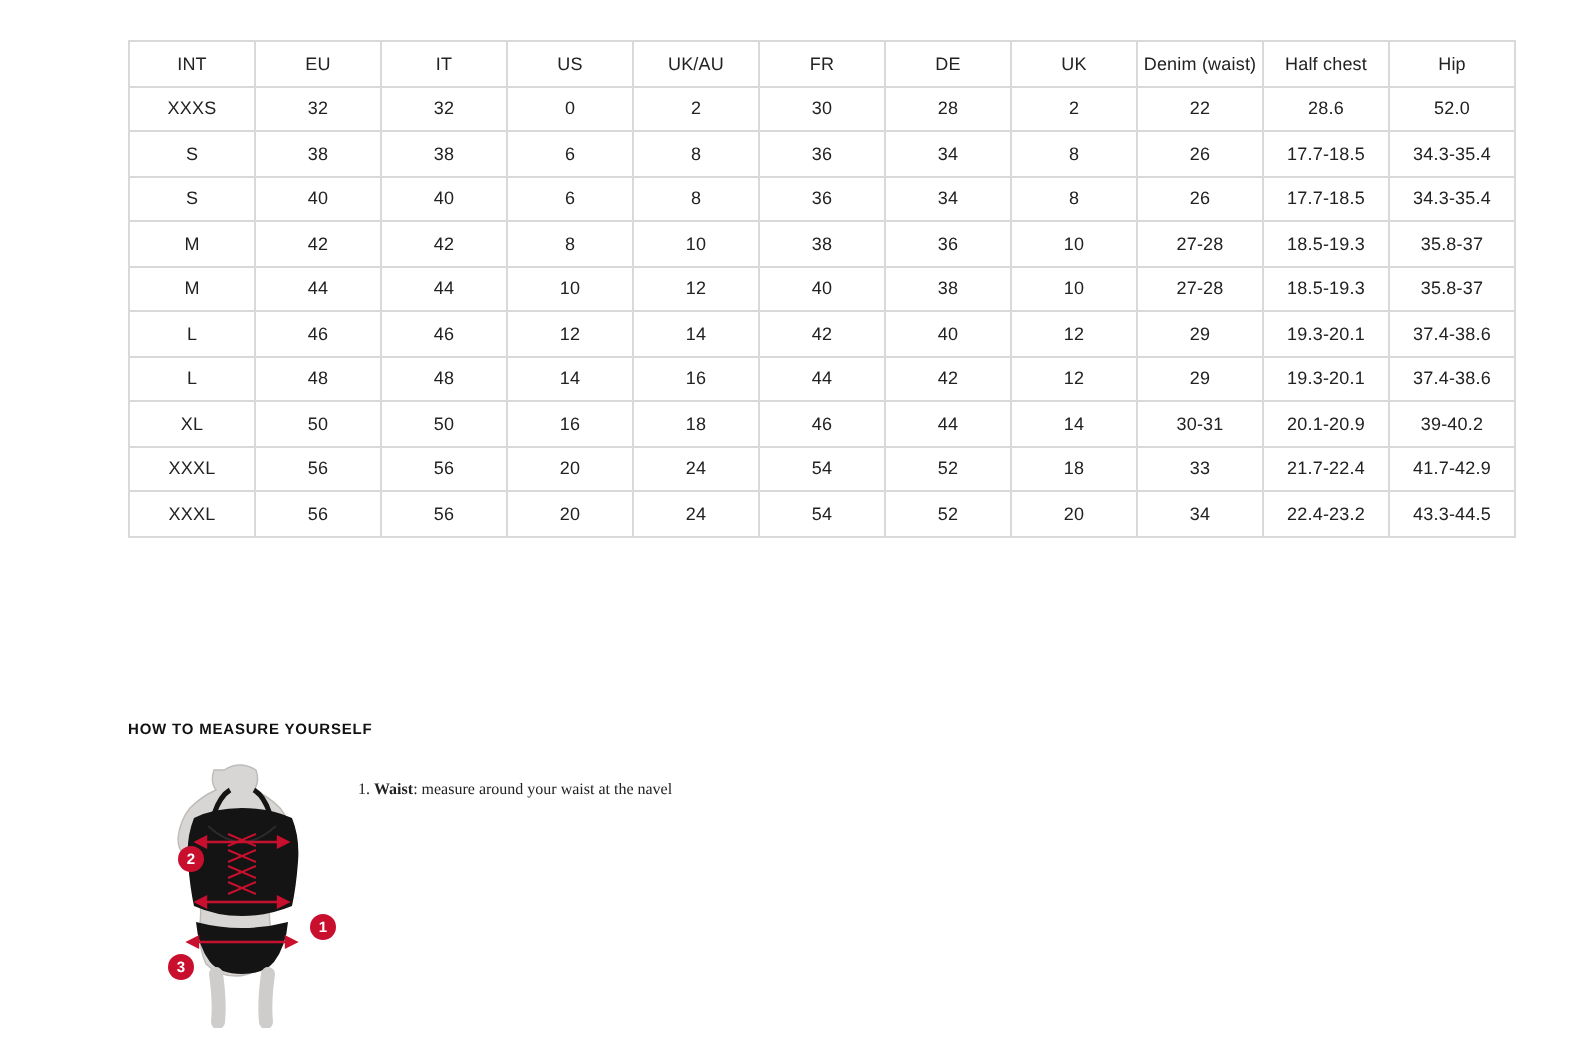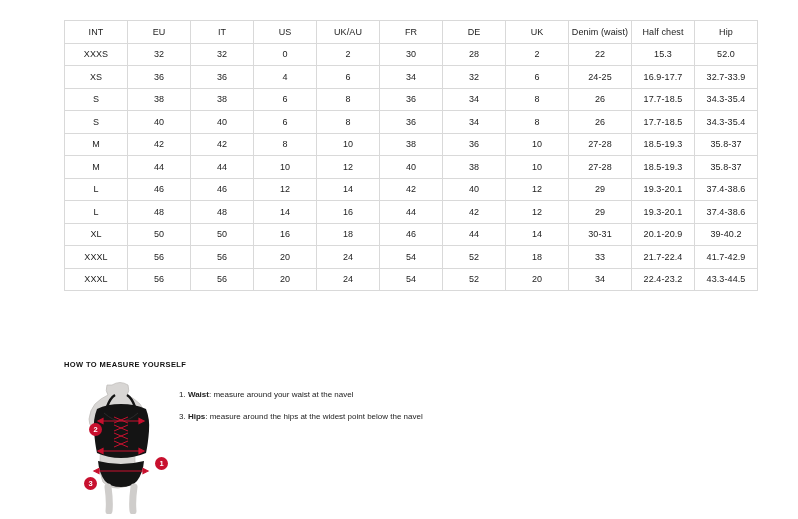--- a/index.html
+++ b/index.html
@@ -63,20 +63,21 @@
     align-items: flex-start;
   }
   #figure-col {
     width: 115px;
     position: relative;
     height: 130px;
   }
   #notes-col {
     padding-top: 10px;
     margin-left: 0px;
+    font-family: Liberation Serif, serif;
   }
   .note {
     font-size: 8px;
     color: #222;
     line-height: 11px;
     margin-bottom: 11px;
     white-space: nowrap;
   }
   .note b { font-weight: bold; }
 
@@ -117,35 +118,22 @@
       <tr>
         <td>XXXS</td>
         <td>32</td>
         <td>32</td>
         <td>0</td>
         <td>2</td>
         <td>30</td>
         <td>28</td>
         <td>2</td>
         <td>22</td>
-        <td>15.3</td>
+        <td>28.6</td>
         <td>52.0</td>
-      </tr>
-      <tr>
-        <td>XS</td>
-        <td>36</td>
-        <td>36</td>
-        <td>4</td>
-        <td>6</td>
-        <td>34</td>
-        <td>32</td>
-        <td>6</td>
-        <td>24-25</td>
-        <td>16.9-17.7</td>
-        <td>32.7-33.9</td>
       </tr>
       <tr>
         <td>S</td>
         <td>38</td>
         <td>38</td>
         <td>6</td>
         <td>8</td>
         <td>36</td>
         <td>34</td>
         <td>8</td>
@@ -319,20 +307,16 @@
       <div class="bullet" style="left:91px; top:78px;">1</div>
       <div class="bullet" style="left:25px; top:44px;">2</div>
       <div class="bullet" style="left:20px; top:98px;">3</div>
     </div>
 
     <div id="notes-col">
       <div class="note">
         <span>1.</span>
         <b>Waist</b><span>: measure around your waist at the navel</span>
       </div>
-      <div class="note">
-        <span>3.</span>
-        <b>Hips</b><span>: measure around the hips at the widest point below the navel</span>
-      </div>
     </div>
 
   </div>
 </div>
 
 </body></html>

